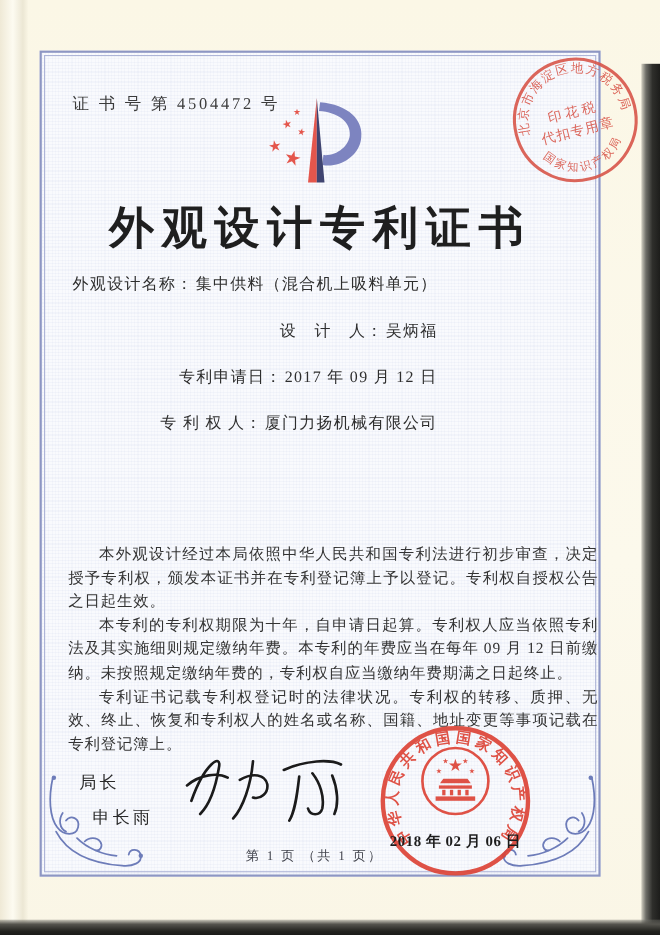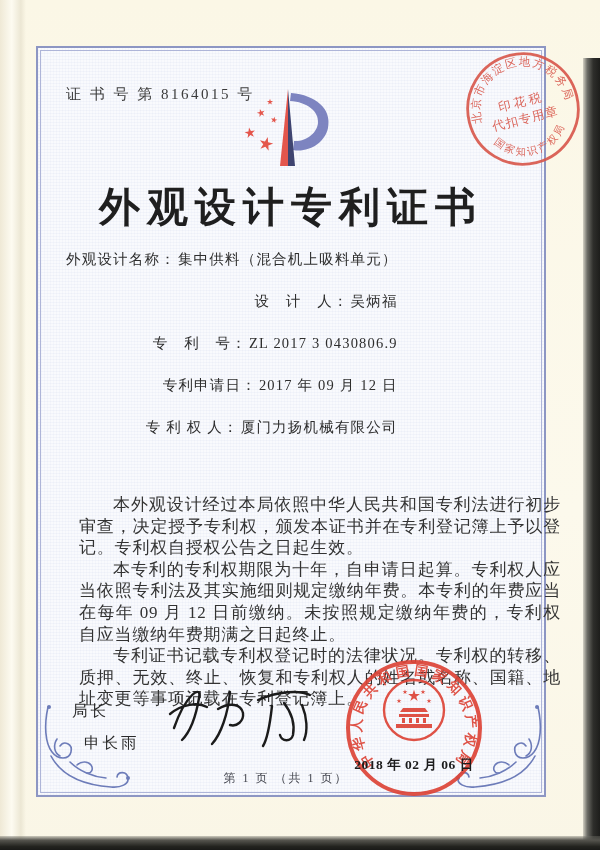--- a/index.html
+++ b/index.html
@@ -38,22 +38,22 @@
 
   .title { position:absolute; left:36px; top:180px; width:510px; z-index:2; text-align:center;
            font-size:41px; font-weight:600; letter-spacing:7px; color:#1f1f1f; }
 
   .rows { position:absolute; left:66px; top:247px; z-index:2; }
   .row  { height:24px; line-height:24px; margin-bottom:18px; font-size:14.5px;
           letter-spacing:1.2px; color:#2e2e2e; white-space:nowrap;text-align:right; }
   .row .lab { color:#2e2e2e; }
   .row .val { margin-left:2px; }
 
-  .paras { position:absolute; left:79px; top:494px; width:482px; z-index:2;
-           font-size:17px; line-height:21.6px; letter-spacing:0.8px; color:#333;
+  .paras { position:absolute; left:62px; top:494px; width:482px; z-index:2;
+           font-size:14px; line-height:21.6px; letter-spacing:0.8px; color:#333;
            text-align:justify; }
   .paras p { text-indent:2em; margin:0; }
 
   .signoff-title { position:absolute; left:72px; top:701px; z-index:2; font-size:15.5px; letter-spacing:3px; color:#2a2a2a; }
   .signoff-name  { position:absolute; left:84px; top:733px; z-index:2; font-size:15.5px; letter-spacing:3px; color:#2a2a2a; }
 
   .signature { position:absolute; left:160px; top:676px; width:170px; height:86px; z-index:3; }
 
   .office-seal { position:absolute; left:340px; top:648px; width:148px; height:162px; z-index:3; opacity:.92; }
   .office-seal text { fill:#dd4437; font-weight:bold; font-family:"Liberation Serif","DejaVu Serif",serif; }
@@ -67,21 +67,21 @@
   .orn-bl { left:41px;  top:699px; }
   .orn-br { left:453px; top:699px; transform:scaleX(-1); }
 </style>
 </head>
 <body>
 
 <div class="scan">
 
   <div class="frame"></div>
 
-  <div class="cert-no">证 书 号 第 8164015 号</div>
+  <div class="cert-no">证 书 号 第 4504472 号</div>
 
   <svg class="logo" viewBox="0 0 104 88">
     <defs>
       <path id="star" d="M0,-10 L2.25,-3.09 L9.51,-3.09 L3.63,1.18 L5.88,8.09 L0,3.82 L-5.88,8.09 L-3.63,1.18 L-9.51,-3.09 L-2.25,-3.09 Z"></path>
     </defs>
 
     <path d="M55,7 C80,9 96,23 92,42 C89,57 72,67 57,64 L58,55 C70,56 81,47 82,37 C83,25 71,16 54,15 Z" fill="#7d84c0"></path>
 
     <path d="M52,3 L44,80 L52,80 Z" fill="#e4564c"></path>
 
@@ -111,23 +111,20 @@
   </svg>
 
   <div class="title">外观设计专利证书</div>
 
   <div class="rows">
     <div class="row">
       <span class="lab">外观设计名称：</span><span class="val">集中供料（混合机上吸料单元）</span>
     </div>
     <div class="row">
       <span class="lab">设　计　人：</span><span class="val">吴炳福</span>
-    </div>
-    <div class="row">
-      <span class="lab">专　利　号：</span><span class="val">ZL 2017 3 0430806.9</span>
     </div>
     <div class="row">
       <span class="lab">专利申请日：</span><span class="val">2017 年 09 月 12 日</span>
     </div>
     <div class="row">
       <span class="lab">专 利 权 人：</span><span class="val">厦门力扬机械有限公司</span>
     </div>
   </div>
 
   <div class="paras">

